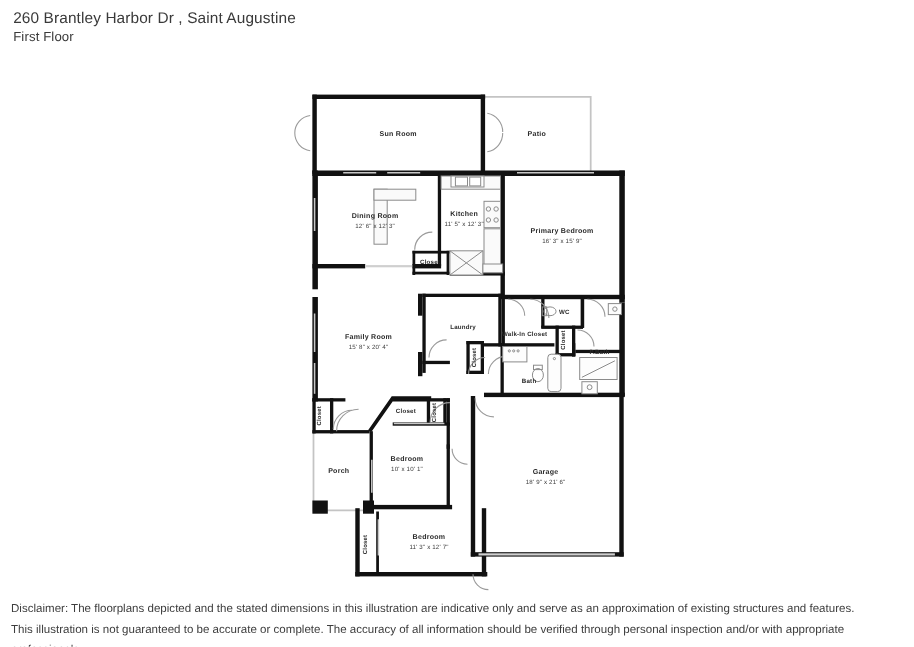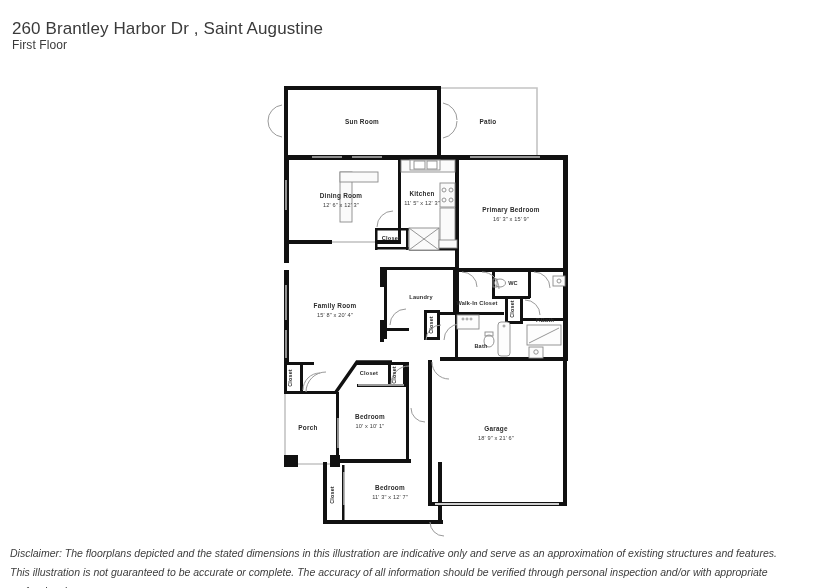--- a/index.html
+++ b/index.html
@@ -5,28 +5,28 @@
   html,body{margin:0;padding:0;}
   body{
     width:831px;height:588px;
     background:#ffffff;
     font-family:"Liberation Sans", sans-serif;
     color:#333333;
     overflow:hidden;
     position:relative;
   }
   .header{ position:absolute; left:12px; top:8px; }
-  .header .addr{ font-size:17px; color:#3a3a3a; letter-spacing:.1px; line-height:17px;margin-top:12px;}
+  .header .addr{ font-size:14px; color:#3a3a3a; letter-spacing:.1px; line-height:17px;}
   .header .floor{ font-size:12px; color:#3a3a3a; letter-spacing:.1px; line-height:17px;}
 
   .plan{ position:absolute; left:0; top:0; width:831px; height:588px; }
   .plan svg{ display:block; }
 
   .disclaimer{ position:absolute; left:10px; top:544px; width:815px; }
-  .disclaimer div{ font-size:10.5px; color:#3d3d3d; line-height:19px;font-style:italic; }
+  .disclaimer div{ font-size:10.5px; color:#3d3d3d; line-height:19px; }
 
   text{ font-family:"Liberation Sans", sans-serif; }
   .rmlabel{ font-size:6.4px; font-weight:bold; fill:#2b2b2b; letter-spacing:.25px; }
   .rmdim{ font-size:5.6px; fill:#3b3b3b; letter-spacing:.15px; }
   .rmlabel-sm{ font-size:5.6px; font-weight:bold; fill:#2b2b2b; letter-spacing:.2px; }
   .rmlabel-vert{ font-size:5.4px; font-weight:bold; fill:#2b2b2b; letter-spacing:.2px; }
 </style>
 </head>
 <body>
 

